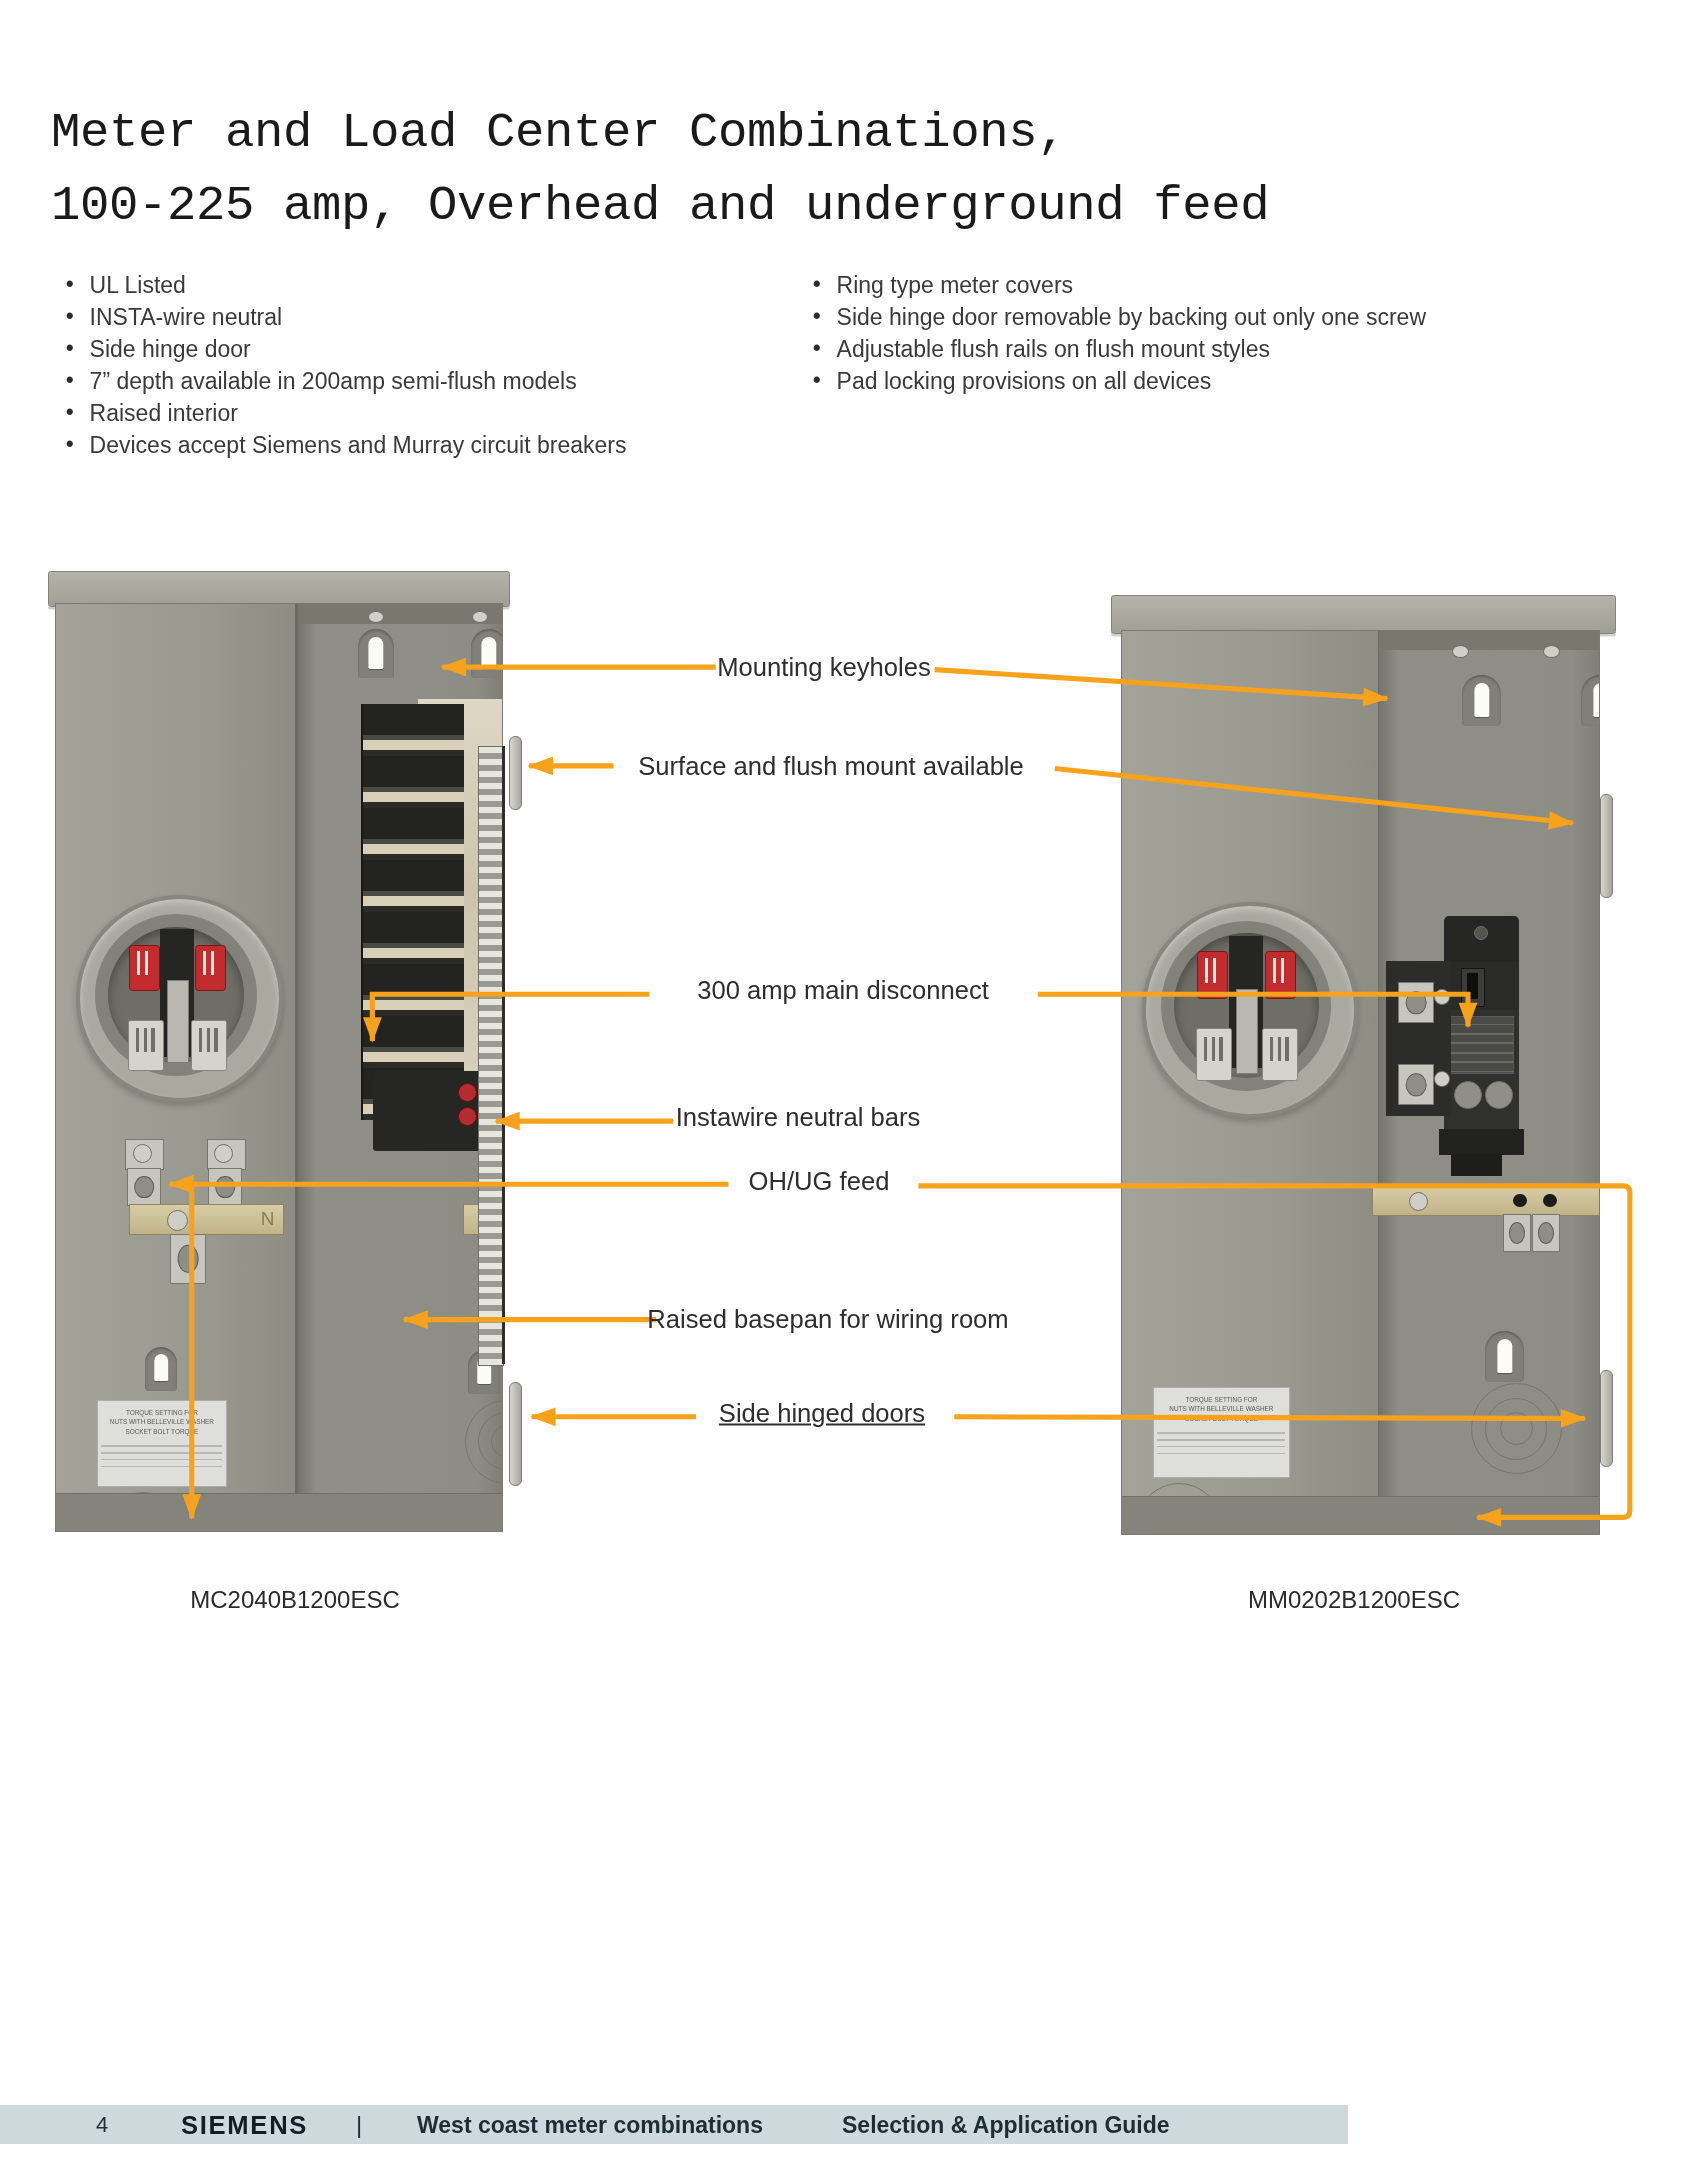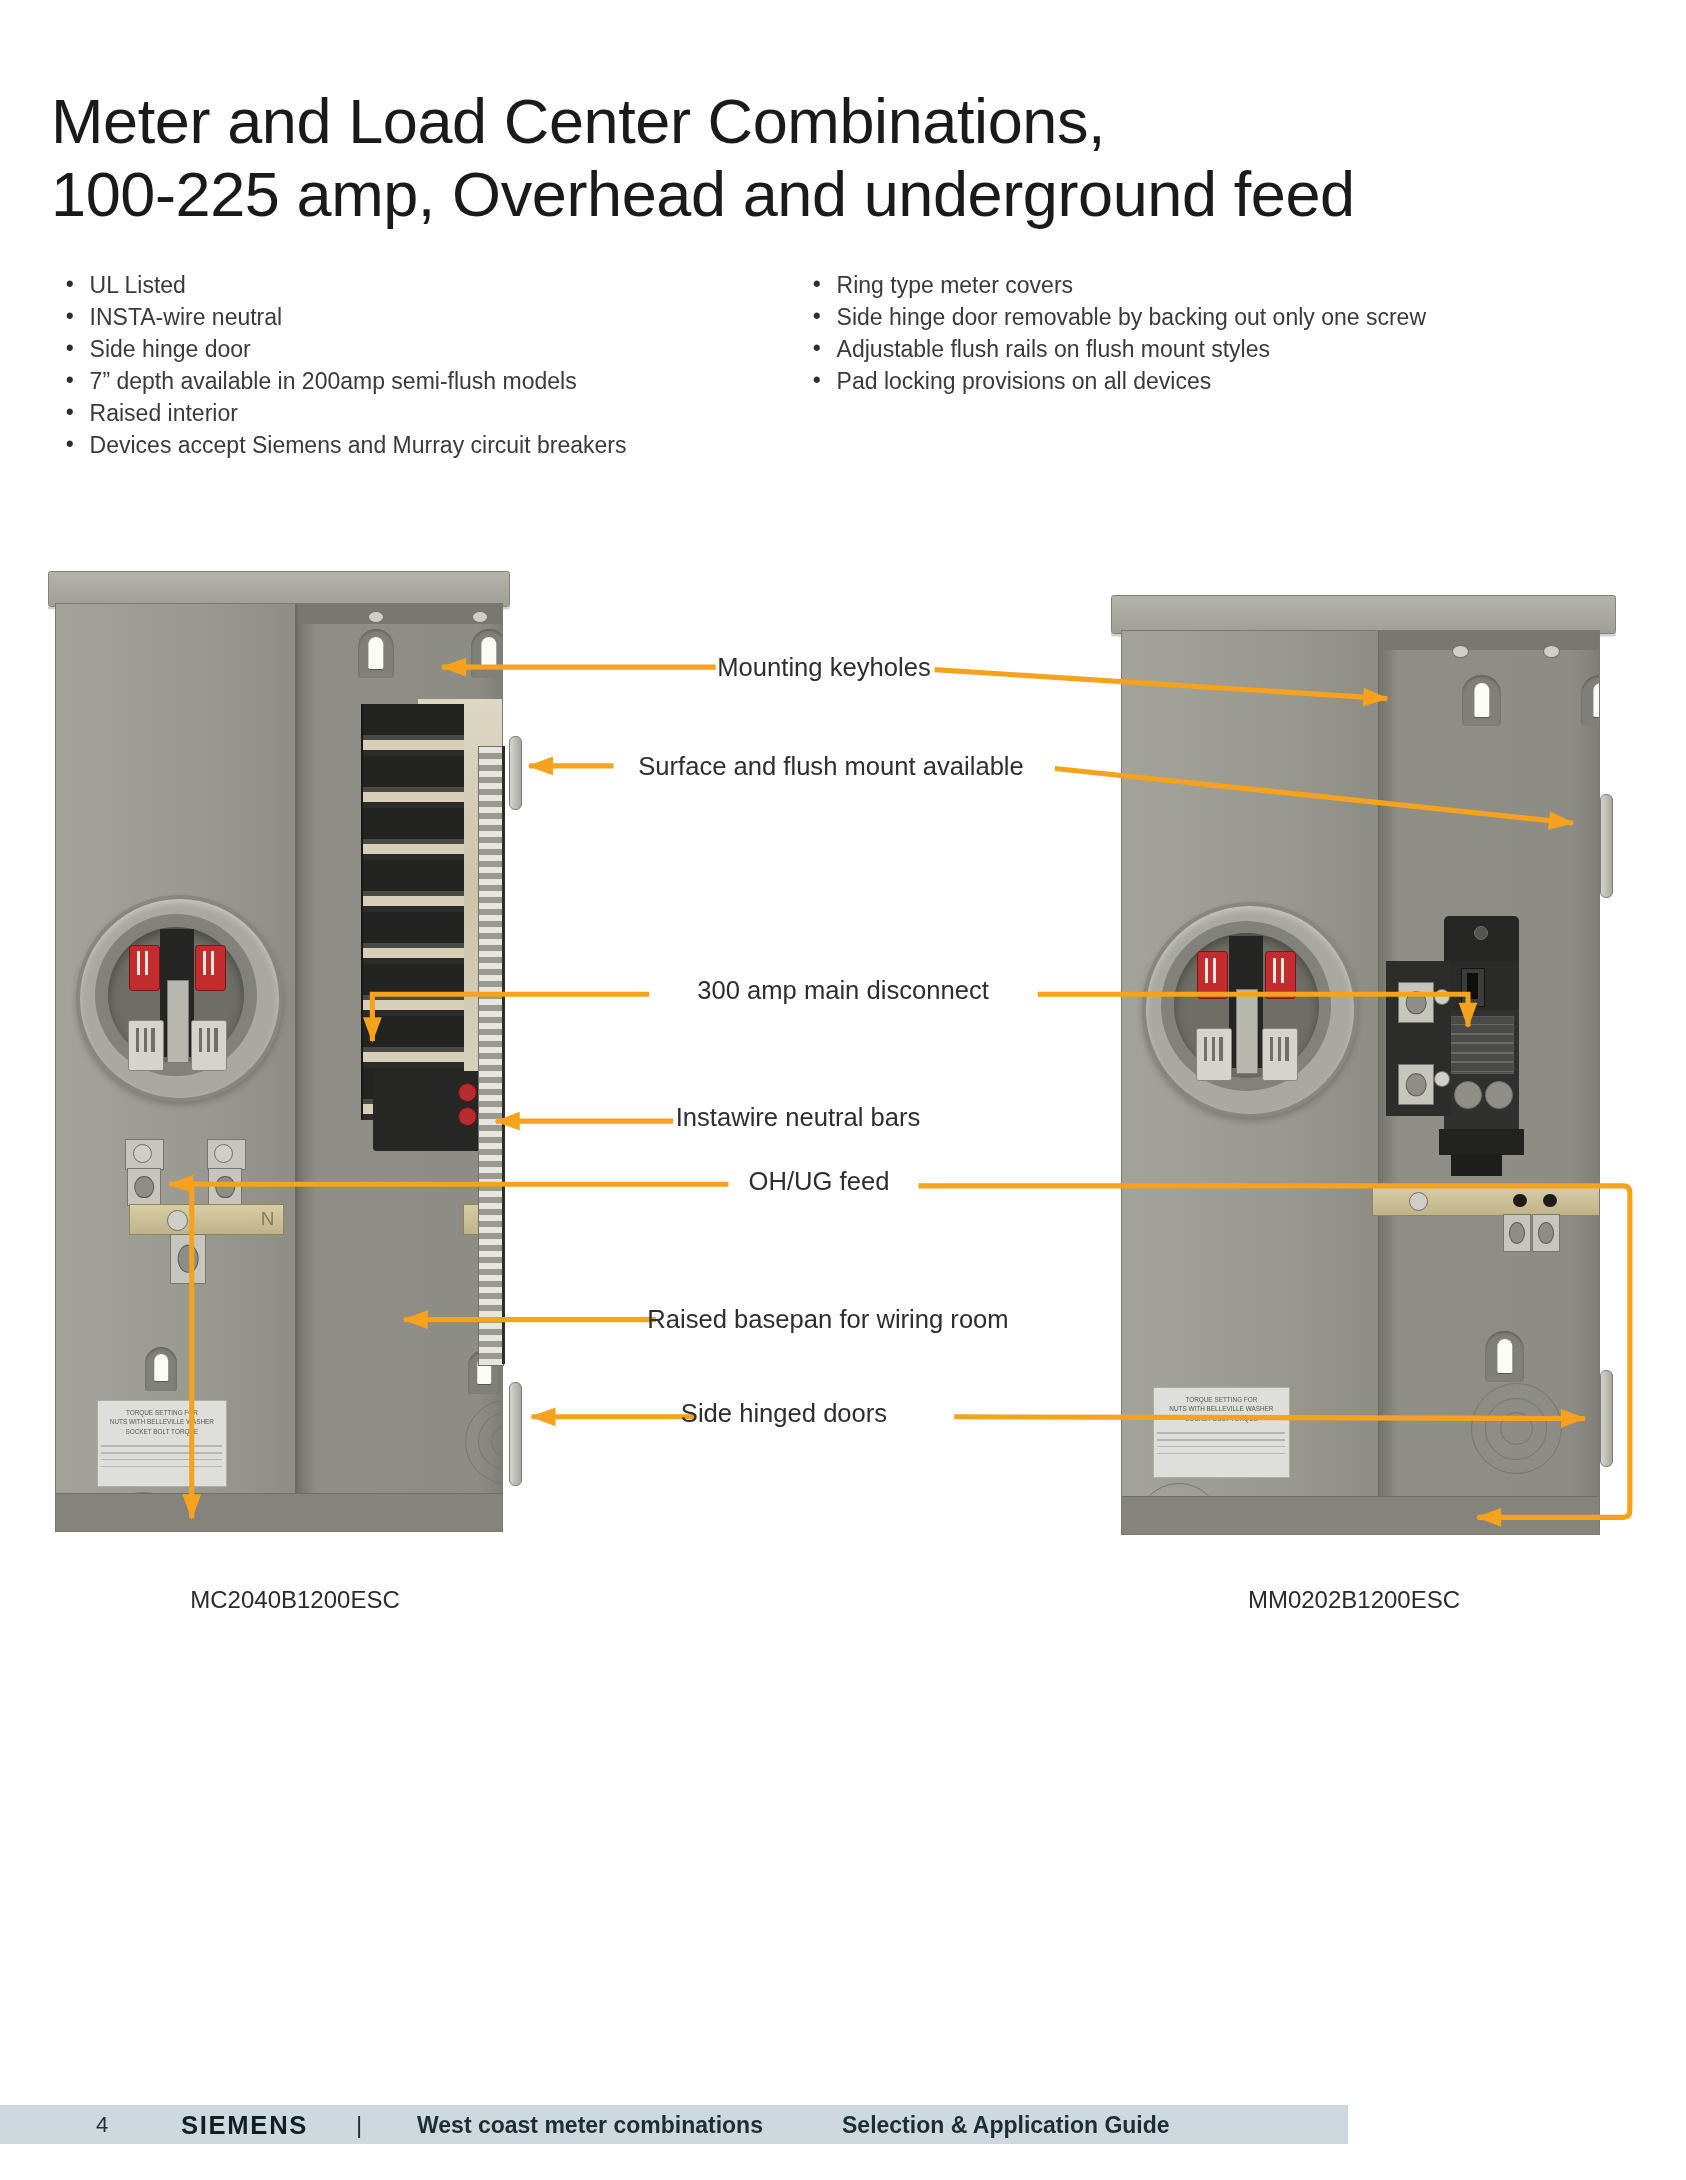--- a/index.html
+++ b/index.html
@@ -1,22 +1,22 @@
 <!DOCTYPE html>
 <html style="font-size:13.6px"><head>
 <meta charset="utf-8">
 <style>
   html,body{margin:0;padding:0;background:#ffffff;}
   .page{position:relative;width:1687px;height:2181px;background:#ffffff;overflow:hidden;
         font-family:"Liberation Sans",sans-serif;color:#3b3b3b;}
   .abs{position:absolute;}
 
   
-  .title{position:absolute;left:51px;top:85px;font-family:Liberation Sans, sans-serif;
-         font-size:63px;line-height:73px;color:#1a1a1a;letter-spacing:-0.4px;font-weight:400;}
+  .title{position:absolute;left:51px;top:97px;font-family:Liberation Mono, monospace;
+         font-size:49px;line-height:73px;color:#1a1a1a;letter-spacing:-0.4px;font-weight:400;}
 
   
   .feat{position:absolute;top:269px;margin:0;padding:0;list-style:none;font-size:23px;line-height:32px;color:#3a3a3a;}
   .feat-left{left:64px;width:733px;}
   .feat-right{left:811px;width:852px;}
   .feat li{position:relative;padding-left:25.6px;}
   .feat li::before{content:"\2022";position:absolute;left:1.7px;top:-0.9px;color:#2d2d2d;}
 
   
   .figure{position:absolute;left:0;top:0;width:1687px;height:2181px;}
@@ -312,21 +312,21 @@
         <path d="M1120,1663 L1860,1665" marker-end="url(#arw)"></path>
       </g>
     </svg>
 
     <div class="callout-label" style="left:824px;top:667px;">Mounting keyholes</div>
     <div class="callout-label" style="left:831px;top:766px;">Surface and flush mount available</div>
     <div class="callout-label" style="left:843px;top:990px;">300 amp main disconnect</div>
     <div class="callout-label" style="left:798px;top:1117px;">Instawire neutral bars</div>
     <div class="callout-label" style="left:819px;top:1181px;">OH/UG feed</div>
     <div class="callout-label" style="left:828px;top:1319px;">Raised basepan for wiring room</div>
-    <div class="callout-label" style="left:784px;top:1413px;">Side hinged doors</div>
+    <div class="callout-label" style="left:822px;top:1413px;text-decoration:underline;">Side hinged doors</div>
 
     <div class="model-label" style="left:295px;top:1600px;text-align:center;">MC2040B1200ESC</div>
     <div class="model-label" style="left:1354px;top:1600px;">MM0202B1200ESC</div>
   </div>
 
   <div class="footer-bar">
     <span class="f-page">4</span>
     <span class="f-brand">SIEMENS</span>
     <span class="f-sep">|</span>
     <span class="f-left">West coast meter combinations</span>

